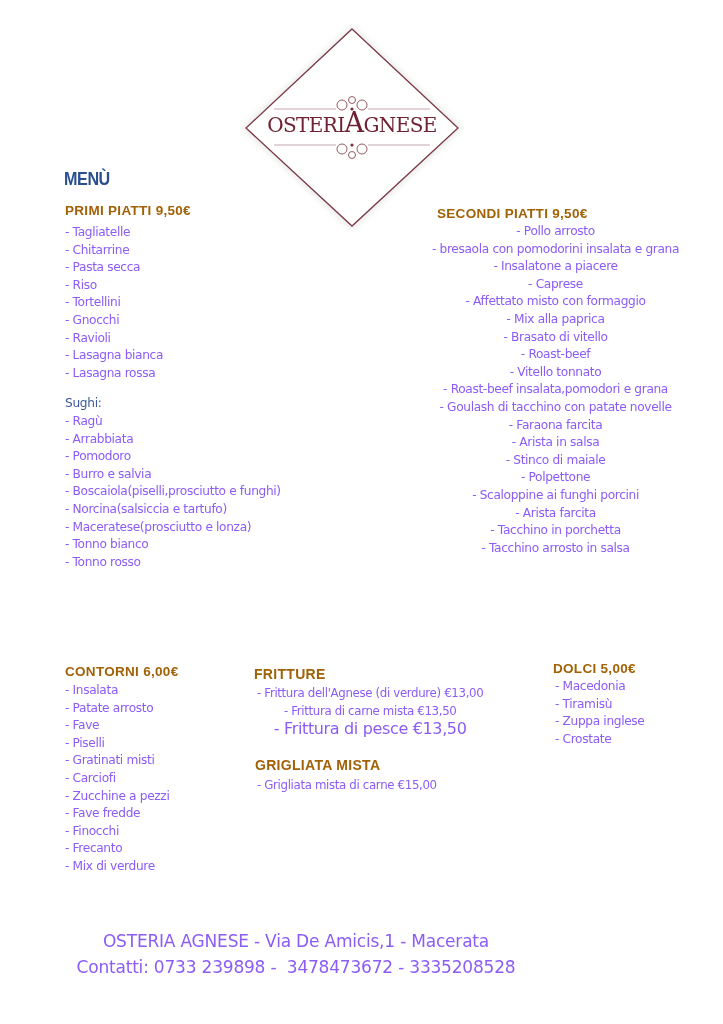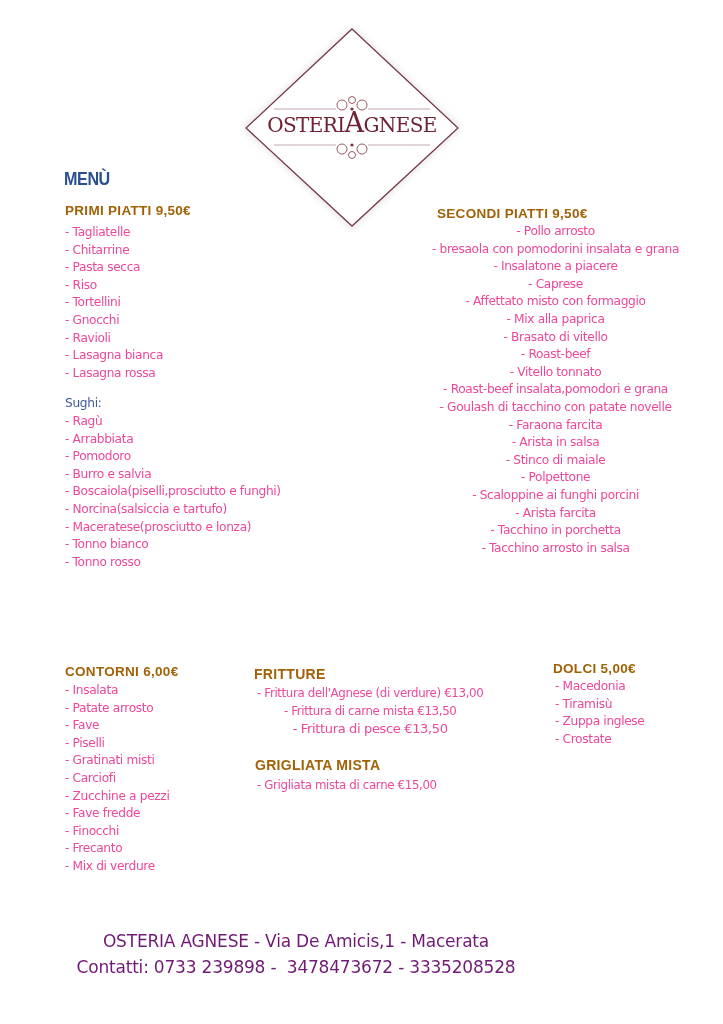--- a/index.html
+++ b/index.html
@@ -13,26 +13,26 @@
       left: 64px; top: 168px; font-family: "Liberation Sans", sans-serif; font-weight: bold;
       font-size: 19px; color: #2a4f8f; letter-spacing: -0.5px; transform: scaleX(0.85); transform-origin: left;
     }
     .sec-title {
       font-family: "Liberation Sans", sans-serif; font-weight: bold; font-size: 13.5px;
       color: #a16207; letter-spacing: 0.3px; white-space: nowrap;
     }
     .list { list-style: none; margin: 0; padding: 0; }
     .list li {
       font-family: "DejaVu Sans", sans-serif; font-size: 12.2px; line-height: 17.6px;
-      color: #ec4899; white-space: nowrap; letter-spacing: -0.35px;
+      color: #8b5cf6; white-space: nowrap; letter-spacing: -0.35px;
     }
     .sughi-label { font-size: 12.2px; color: #3d5a9b; letter-spacing: -0.3px; }
     .footer {
       left: 0; width: 592px; text-align: center; font-family: "DejaVu Sans", sans-serif;
-      font-size: 17px; color: #701a75; letter-spacing: -0.2px; white-space: pre;
+      font-size: 17px; color: #8b5cf6; letter-spacing: -0.2px; white-space: pre;
     }
   </style>
 </head>
 <body>
 
 <div class="abs logo">
   <svg width="228" height="212" viewBox="0 0 228 212">
     <defs>
       <filter id="sh" x="-20%" y="-20%" width="140%" height="140%">
         <feGaussianBlur stdDeviation="3"></feGaussianBlur>
@@ -130,21 +130,21 @@
     <li>- Frecanto</li>
     <li>- Mix di verdure</li>
   </ul>
 </div>
 
 <div class="abs" style="left:254px; top:666px;">
   <div class="sec-title" style="font-size:14px;">FRITTURE</div>
   <ul class="list" style="margin-top:3px; margin-left:3px;text-align:center;">
     <li style="font-size:11.8px;">- Frittura dell'Agnese (di verdure)  €13,00</li>
     <li style="font-size:11.8px;">- Frittura di carne mista  €13,50</li>
-    <li style="font-size:13px;">- Frittura di pesce €13,50</li>
+    <li style="font-size:16px;">- Frittura di pesce €13,50</li>
   </ul>
 </div>
 
 <div class="abs" style="left:255px; top:757px;">
   <div class="sec-title" style="font-size:14px;">GRIGLIATA MISTA</div>
   <ul class="list" style="margin-top:4px; margin-left:2px;">
     <li style="font-size:11.8px;">- Grigliata mista di carne  €15,00</li>
   </ul>
 </div>
 

